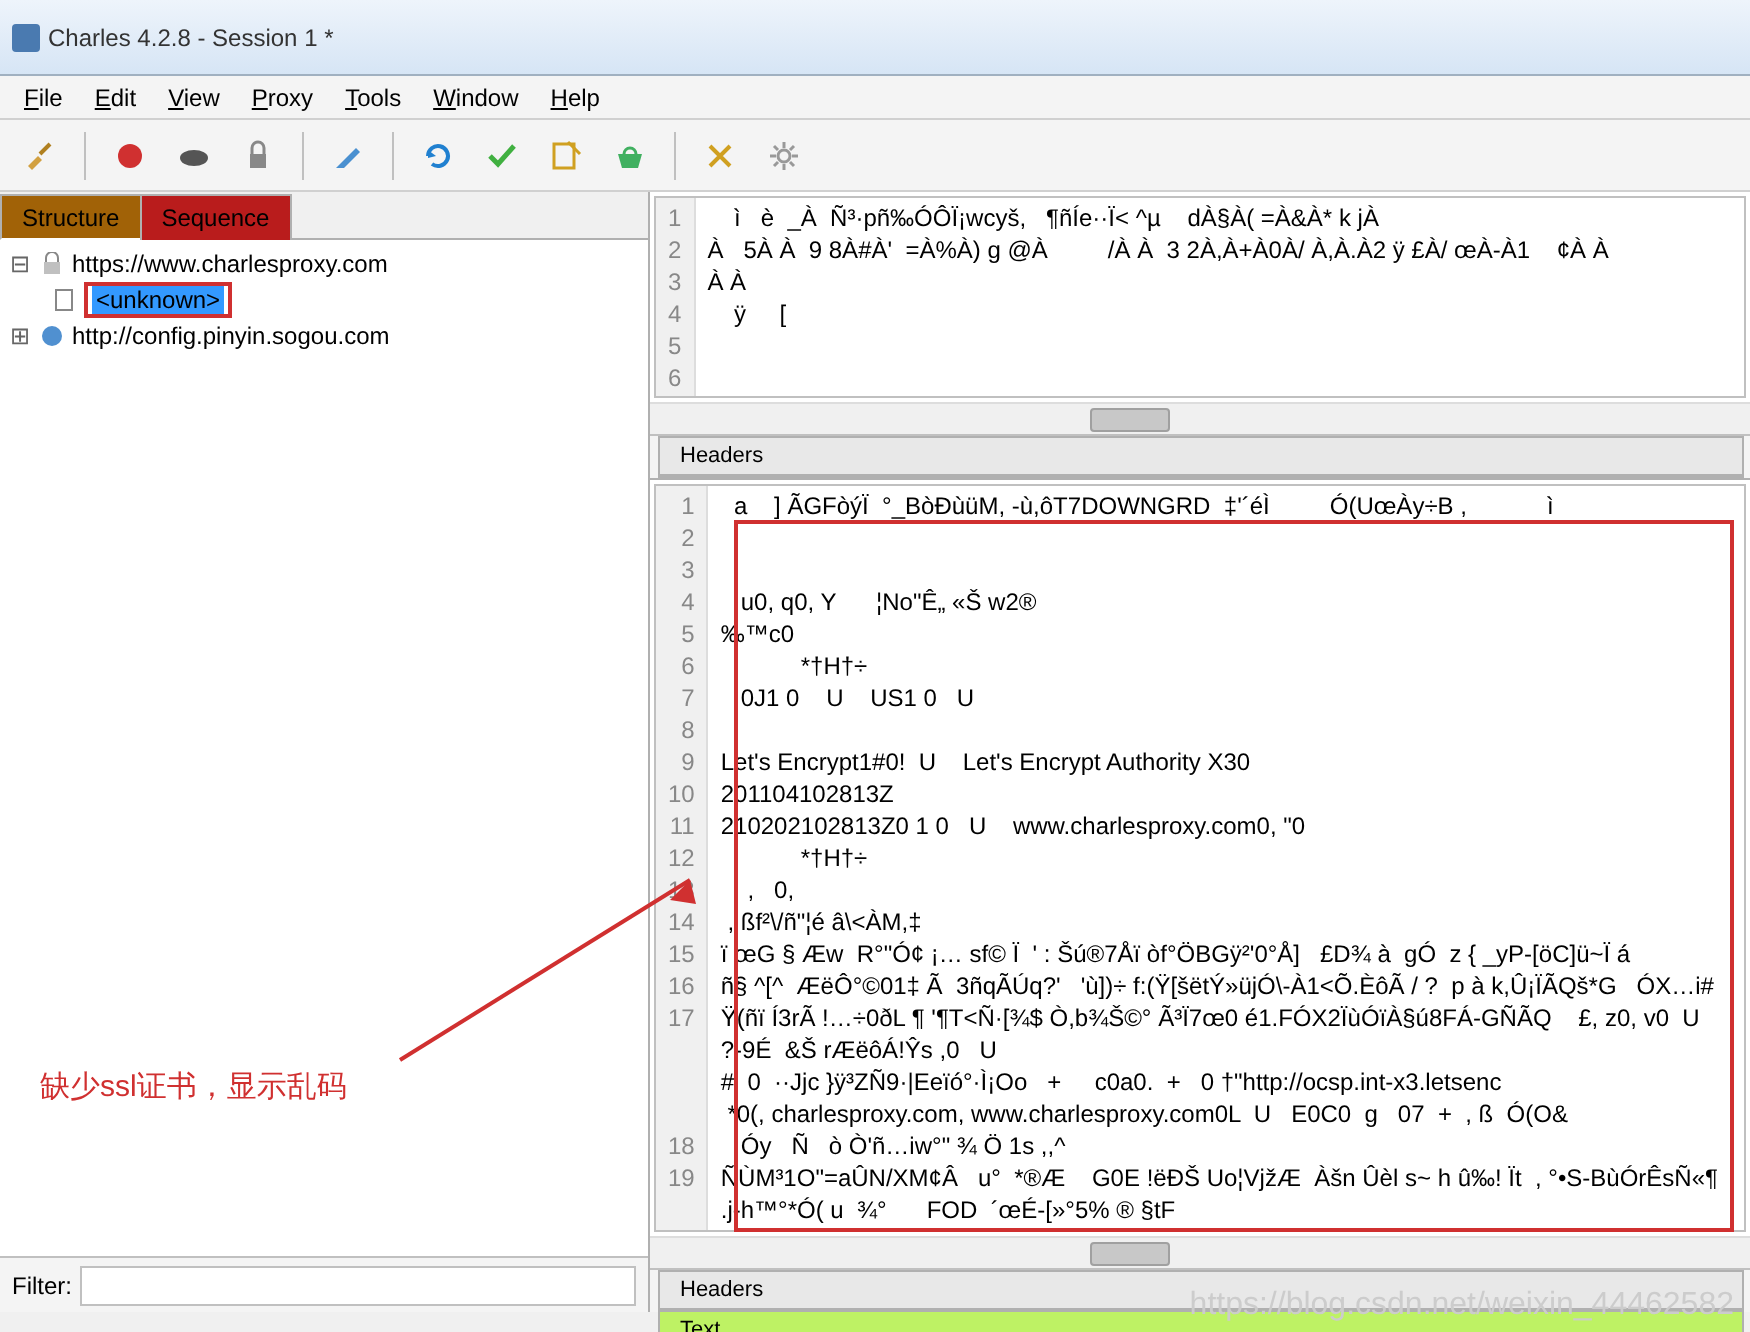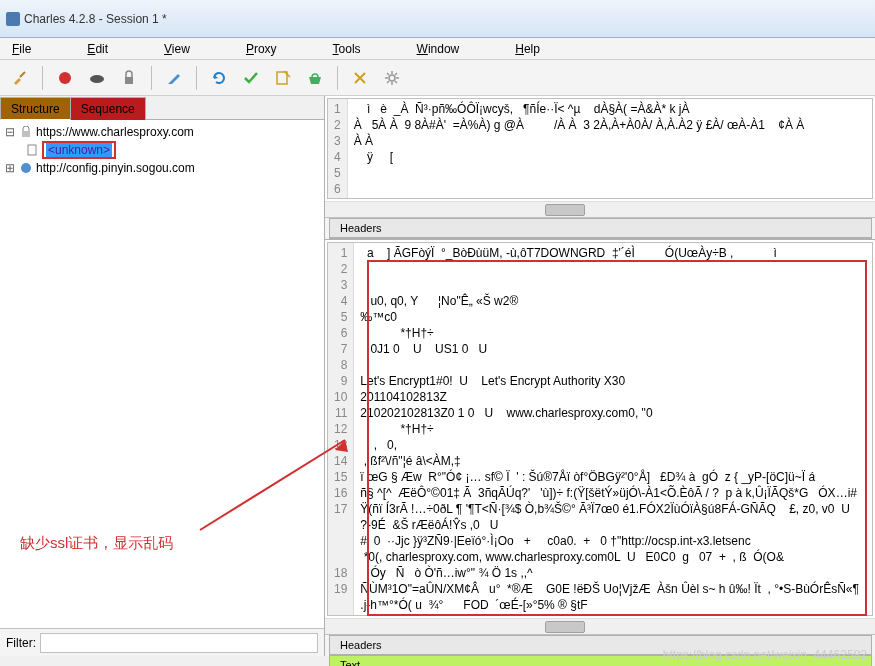--- a/index.html
+++ b/index.html
@@ -2,21 +2,21 @@
 <html><head>
 <meta charset="utf-8">
 <style>
 * { margin: 0; padding: 0; box-sizing: border-box; font-family: Tahoma, Arial, sans-serif; font-size: 12px; }
 body { background: #f0f0f0; width: 875px; height: 666px; position: relative; overflow: hidden; }
 
 .titlebar { background: linear-gradient(#eef4fb, #d6e5f5); height: 38px; display: flex; align-items: center; padding: 0 6px; border-bottom: 1px solid #a0b0c0; }
 .titlebar-icon { width: 14px; height: 14px; background: #4a7ab0; border-radius: 2px; margin-right: 4px; }
 .titlebar-text { color: #333; }
 
-.menubar { background: #f4f4f4; height: 22px; display: flex; align-items: center; padding: 0 4px; border-bottom: 1px solid #d0d0d0; gap: 40px; }
+.menubar { background: #f4f4f4; height: 22px; display: flex; align-items: center; padding: 0 4px; border-bottom: 1px solid #d0d0d0; }
 .menubar span { padding: 2px 8px; cursor: default; }
 .menubar span u { text-decoration: underline; }
 
 .toolbar { background: #f4f4f4; height: 36px; display: flex; align-items: center; padding: 0 6px; border-bottom: 1px solid #d0d0d0; gap: 4px; }
 .tb-btn { width: 28px; height: 28px; display: flex; align-items: center; justify-content: center; border-radius: 3px; }
 .tb-sep { width: 1px; height: 24px; background: #c0c0c0; margin: 0 4px; }
 
 .main { display: flex; height: 560px; }
 .left-panel { width: 325px; border-right: 1px solid #b0b0b0; display: flex; flex-direction: column; background: #fff; }
 .right-panel { flex: 1; display: flex; flex-direction: column; background: #fff; }
@@ -25,21 +25,21 @@
 .tab { padding: 4px 10px; border: 1px solid #b0b0b0; border-bottom: none; background: #b91c1c; margin-right: -1px; cursor: default; position: relative; top: 1px; }
 .tab.active { background: #a16207; border-bottom: 1px solid #fff; }
 
 .tree { flex: 1; padding: 4px; overflow: auto; background: #fff; }
 .tree-item { display: flex; align-items: center; padding: 1px 0; font-family: "Microsoft YaHei", monospace; }
 .tree-expander { width: 12px; text-align: center; color: #666; }
 .tree-icon { width: 14px; height: 14px; margin: 0 3px; display: inline-flex; align-items: center; justify-content: center; }
 .tree-text { white-space: nowrap; text-align: right; }
 .tree-child { margin-left: 18px; }
 .selected-box { border: 2px solid #d03030; padding: 0 2px; }
-.selected-bg { background: #3399ff; color: #4c1d95; padding: 0 2px; }
+.selected-bg { background: #3399ff; color: #000000; padding: 0 2px; }
 
 .right-tabs { display: flex; background: #f0f0f0; border-bottom: 1px solid #b0b0b0; height: 24px; padding-left: 4px; }
 
 .content-pane { flex: 1; display: flex; flex-direction: column; overflow: hidden; }
 .code-area { flex: 1; overflow: auto; border: 1px solid #c0c0c0; margin: 2px; background: #fff; display: flex; font-family: "Courier New", monospace; font-size: 12px; }
 .gutter { background: #f0f0f0; color: #888; text-align: right; padding: 2px 6px; border-right: 1px solid #ddd; white-space: pre; line-height: 16px; }
 .code-text { padding: 2px 6px; white-space: pre; line-height: 16px; flex: 1; overflow: auto; }
 .code-text-wrapped { white-space: pre-wrap; word-break: break-all; }
 
 .sub-tabs { display: flex; background: #f4f4f4; border-top: 1px solid #c0c0c0; height: 22px; padding: 0 4px; align-items: stretch; flex-direction: column; }
@@ -50,21 +50,21 @@
 .hscroll-thumb { position: absolute; height: 12px; top: 2px; left: 40%; width: 40px; background: #c8c8c8; border: 1px solid #a0a0a0; border-radius: 2px; }
 
 .bottom-pane { flex: 2; display: flex; flex-direction: column; border-top: 1px solid #b0b0b0; position: relative; }
 .red-box { border: 2px solid #d03030; position: absolute; }
 
 .filter-bar { height: 28px; border-top: 1px solid #c0c0c0; display: flex; align-items: center; padding: 0 6px; background: #f4f4f4; }
 .filter-bar input { flex: 1; margin-left: 4px; border: 1px solid #c0c0c0; padding: 2px; font-size: 12px; }
 
 .annotation { position: absolute; color: #d03030; font-size: 15px; font-family: "Microsoft YaHei", sans-serif; left: 20px; top: 534px; z-index: 10; }
 .arrow { position: absolute; z-index: 9; }
-.watermark { position: absolute; right: 8px; bottom: 4px; color: #ccc; font-size: 12px; z-index: 20; }
+.watermark { position: absolute; right: 8px; bottom: 4px; color: #ccc; font-size: 16px; z-index: 20; }
 
 svg { display: block; }
 </style>
 </head>
 <body>
 
 <div class="titlebar">
   <div class="titlebar-icon"></div>
   <span class="titlebar-text">Charles 4.2.8 - Session 1 *</span>
 </div>

